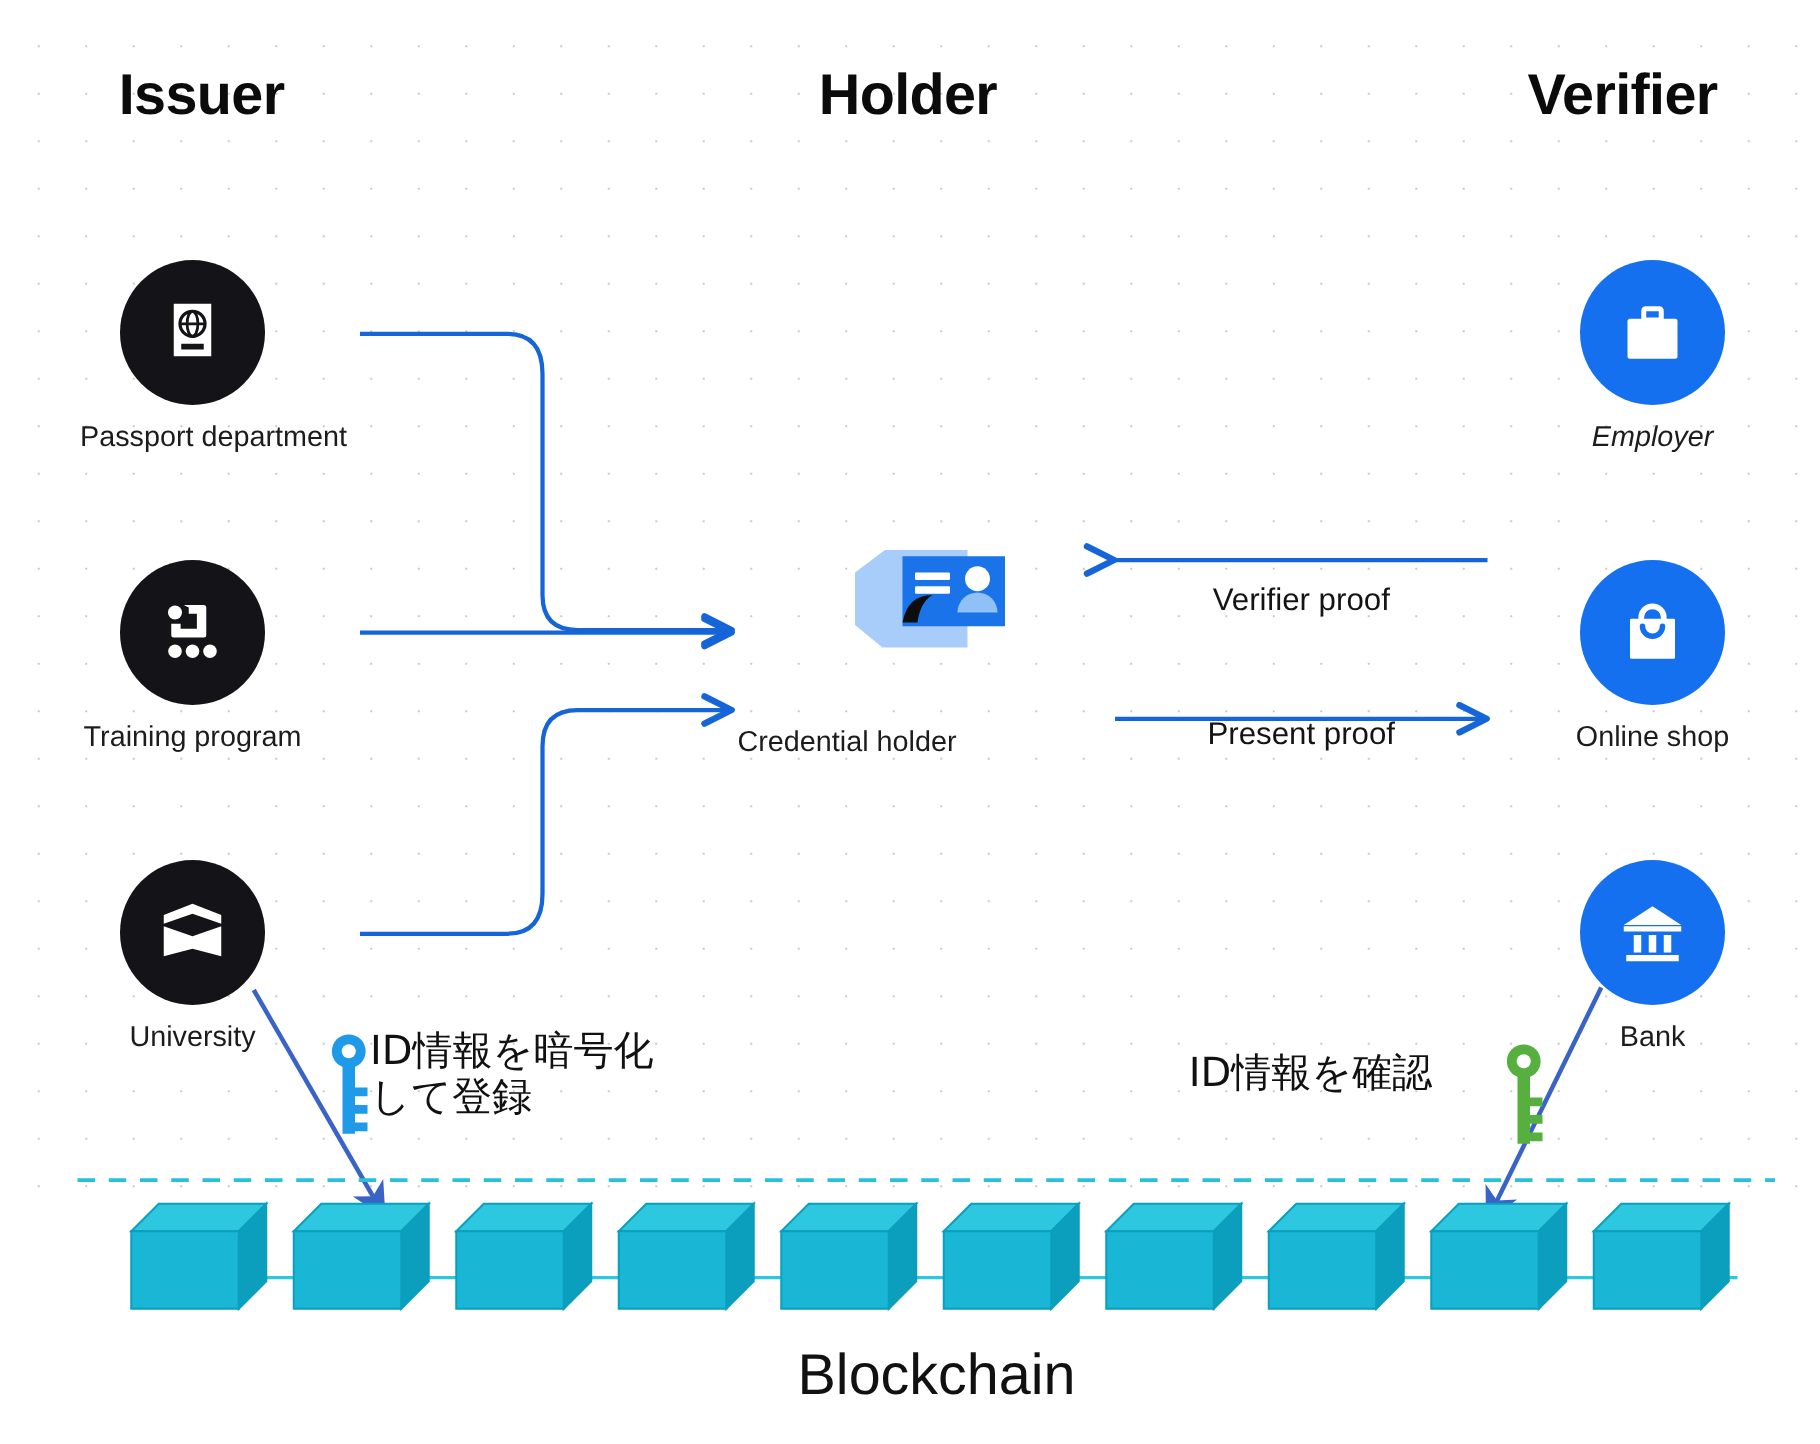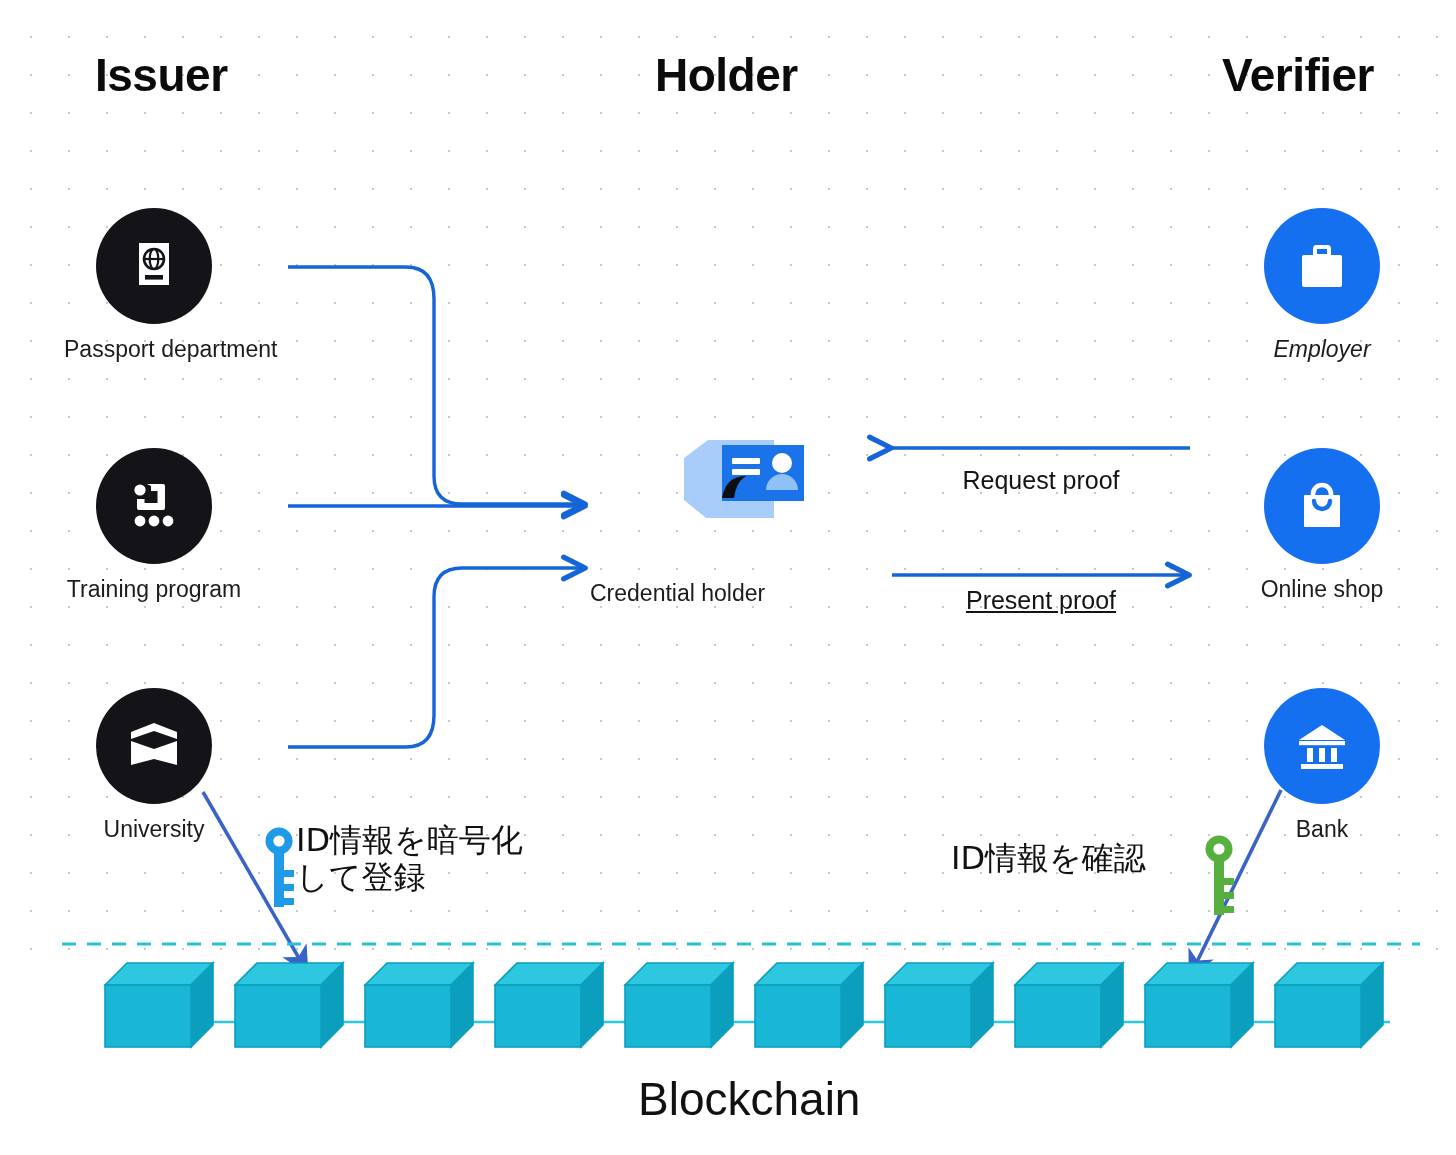--- a/index.html
+++ b/index.html
@@ -217,22 +217,22 @@
 
     <path d="M1190 448 H892" fill="none" stroke="#1565d8" stroke-width="3.4" marker-end="url(#chevL)"></path>
     <path d="M892 575 H1190" fill="none" stroke="#1565d8" stroke-width="3.4" marker-end="url(#chev)"></path>
 
     <path d="M203 792 L307 972" fill="none" stroke="#3a63c8" stroke-width="3.6" marker-end="url(#solidTri)"></path>
     <path d="M1281 790 L1190 976" fill="none" stroke="#3a63c8" stroke-width="3.6" marker-end="url(#solidTri)"></path>
 
     <line x1="62" y1="944" x2="1420" y2="944" stroke="#29c0da" stroke-width="3" stroke-dasharray="14 11"></line>
   </svg>
 
-  <div class="flow-label" style="left:891px; top:466px; width:300px;">Request proof</div>
-  <div class="flow-label" style="left:891px; top:586px; width:300px;text-decoration:underline;">Present proof</div>
+  <div class="flow-label" style="left:891px; top:466px; width:300px;">Verifier proof</div>
+  <div class="flow-label" style="left:891px; top:573px; width:300px;">Present proof</div>
 
   <svg width="34" height="86" viewBox="0 0 34 86" style="position:absolute; left:262px; top:824px;">
     <circle cx="17" cy="17" r="13.5" fill="#1e9ae8"></circle>
     <circle cx="17" cy="17" r="5.6" fill="#ffffff"></circle>
     <rect x="12" y="27" width="10" height="56" fill="#1e9ae8"></rect>
     <rect x="22" y="46" width="10" height="7" fill="#1e9ae8"></rect>
     <rect x="22" y="60" width="10" height="7" fill="#1e9ae8"></rect>
     <rect x="22" y="74" width="10" height="7" fill="#1e9ae8"></rect>
   </svg>
   <div class="jp-note" style="left:296px; top:822px;">ID情報を暗号化

